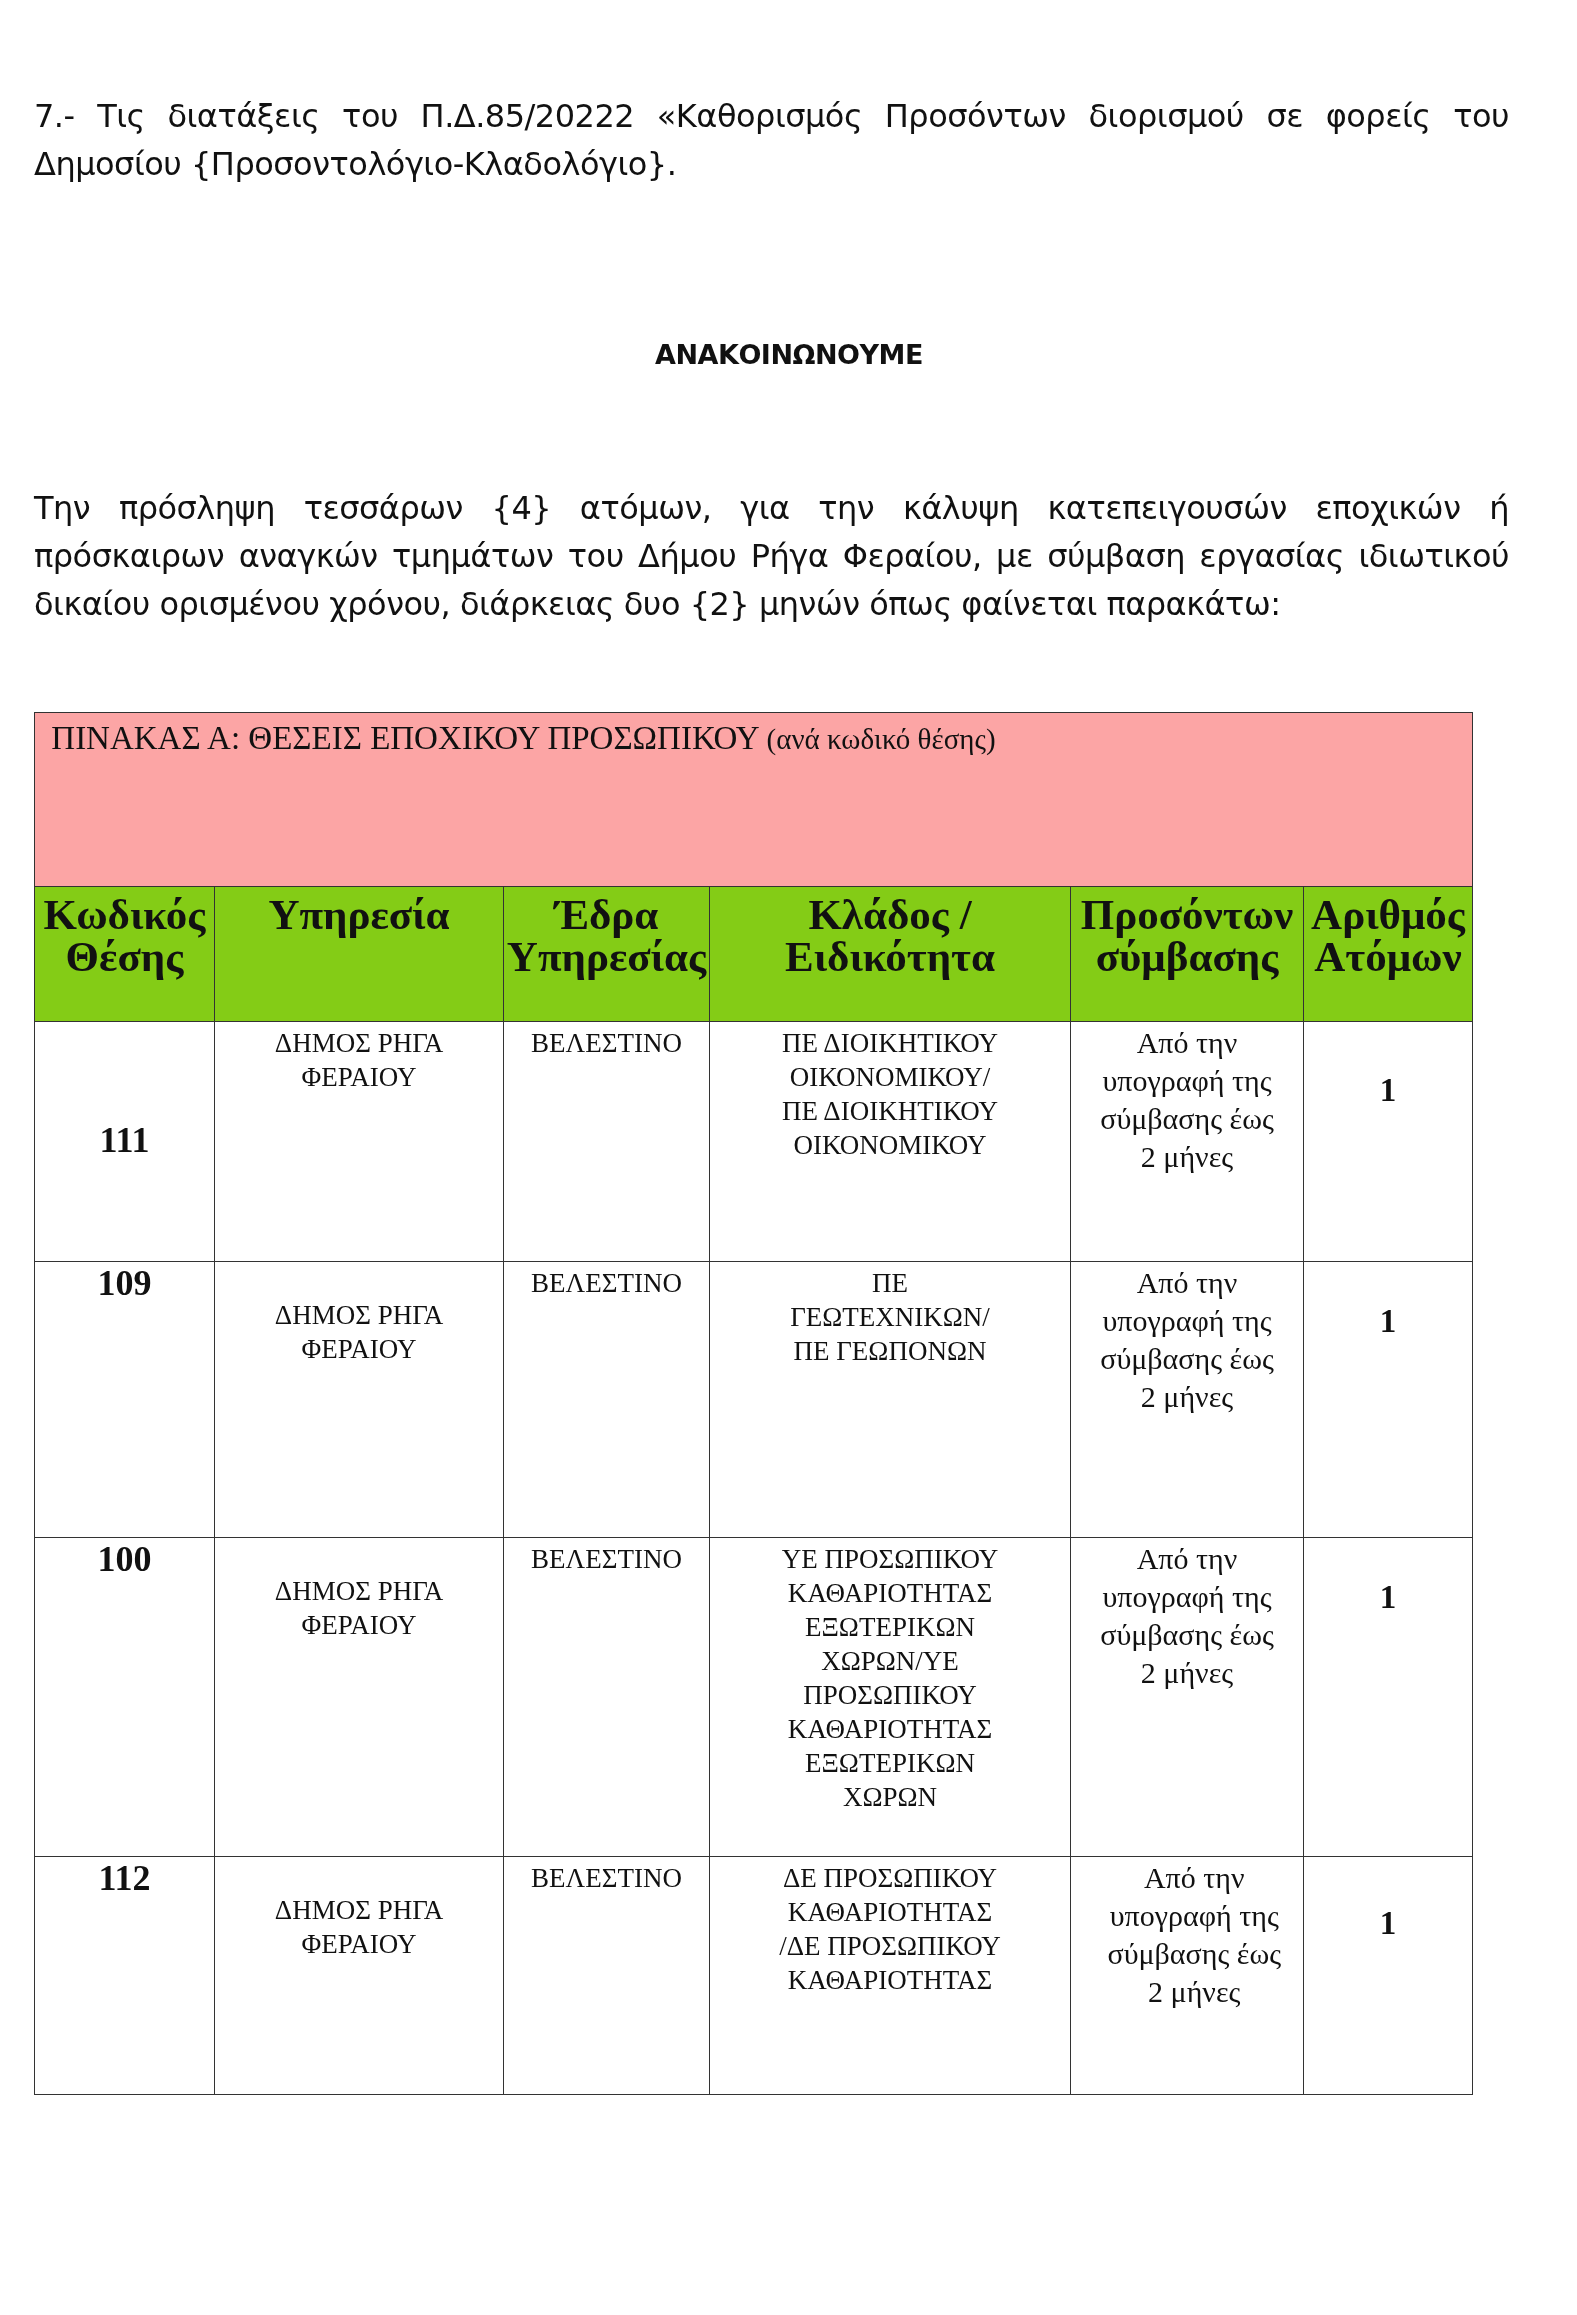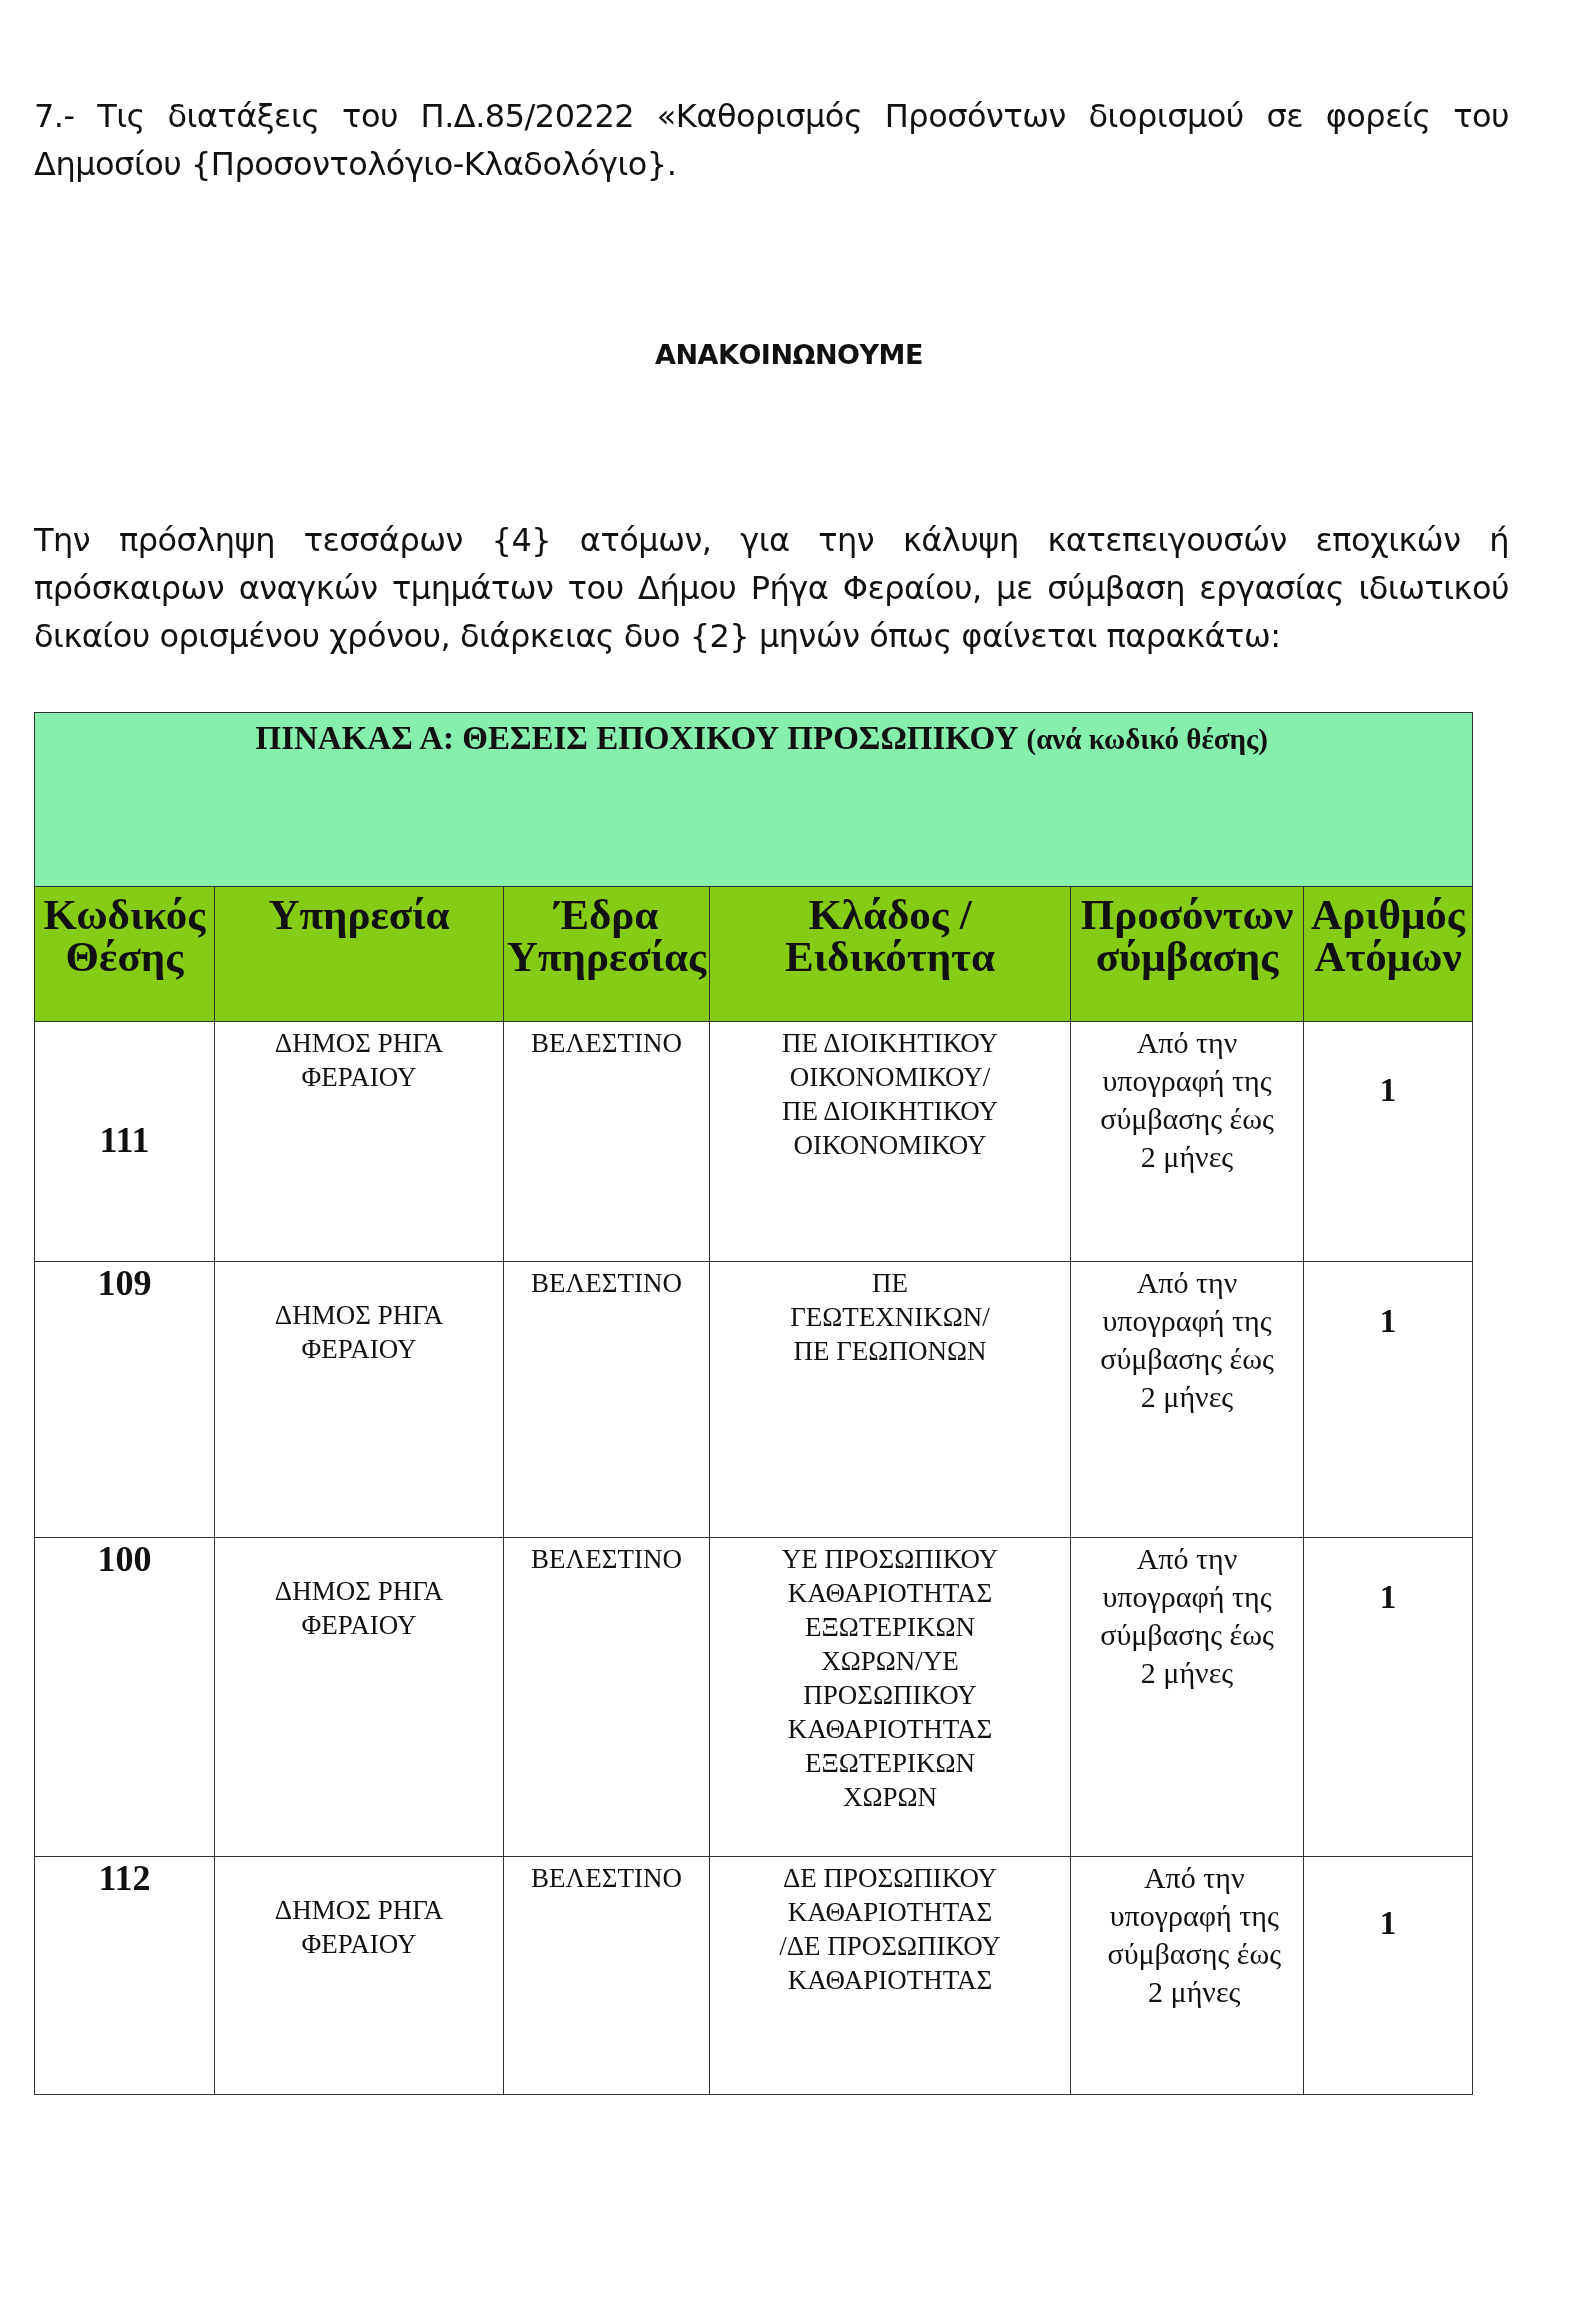--- a/index.html
+++ b/index.html
@@ -7,30 +7,30 @@
   .para {
     position: absolute; left: 34px; width: 1475px;
     font-size: 32px; line-height: 48px; text-align: justify;
     font-family: "DejaVu Sans", sans-serif; letter-spacing: -0.5px;
   }
   .p1 { top: 63px; margin-top: 29px; }
   .heading {
     position: absolute; top: 339px; left: 0; width: 1578px; text-align: center;
     font-family: "DejaVu Sans", sans-serif; font-weight: bold; font-size: 27px; letter-spacing: -0.5px;
   }
-  .p2 { top: 484px; text-align-last: left; margin-top: 32px; }
+  .p2 { top: 484px; text-align-last: left; }
   table.pos {
     position: absolute; left: 34px; top: 712px; width: 1439px;
     border-collapse: collapse; table-layout: fixed;
     font-family: "Liberation Serif", serif;
   }
   table.pos td, table.pos th { border: 1.8px solid #333; vertical-align: top; padding: 0; }
   .title-cell {
-    background: #86efac; height: 166px; text-align: center;
-    font-weight: bold; font-size: 33px; padding: 7.2px 0 0 16.3px !important;
+    background: #fca5a5; height: 166px; text-align: left;
+    font-weight: normal; font-size: 33px; padding: 7.2px 0 0 16.3px !important;
   }
   .title-cell .sub { font-size: 29px; }
   thead th {
     background: #84cc16; height: 127px; font-size: 43px; font-weight: bold;
     line-height: 42px; padding-top: 7.2px !important;
   }
   tbody td { text-align: center; font-size: 27px; line-height: 34px; margin-left: 8px; }
   .code { font-weight: bold; font-size: 36px; }
   .dur { font-size: 30px; line-height: 38px; }
   .cnt { font-size: 33px; font-weight: bold; }

